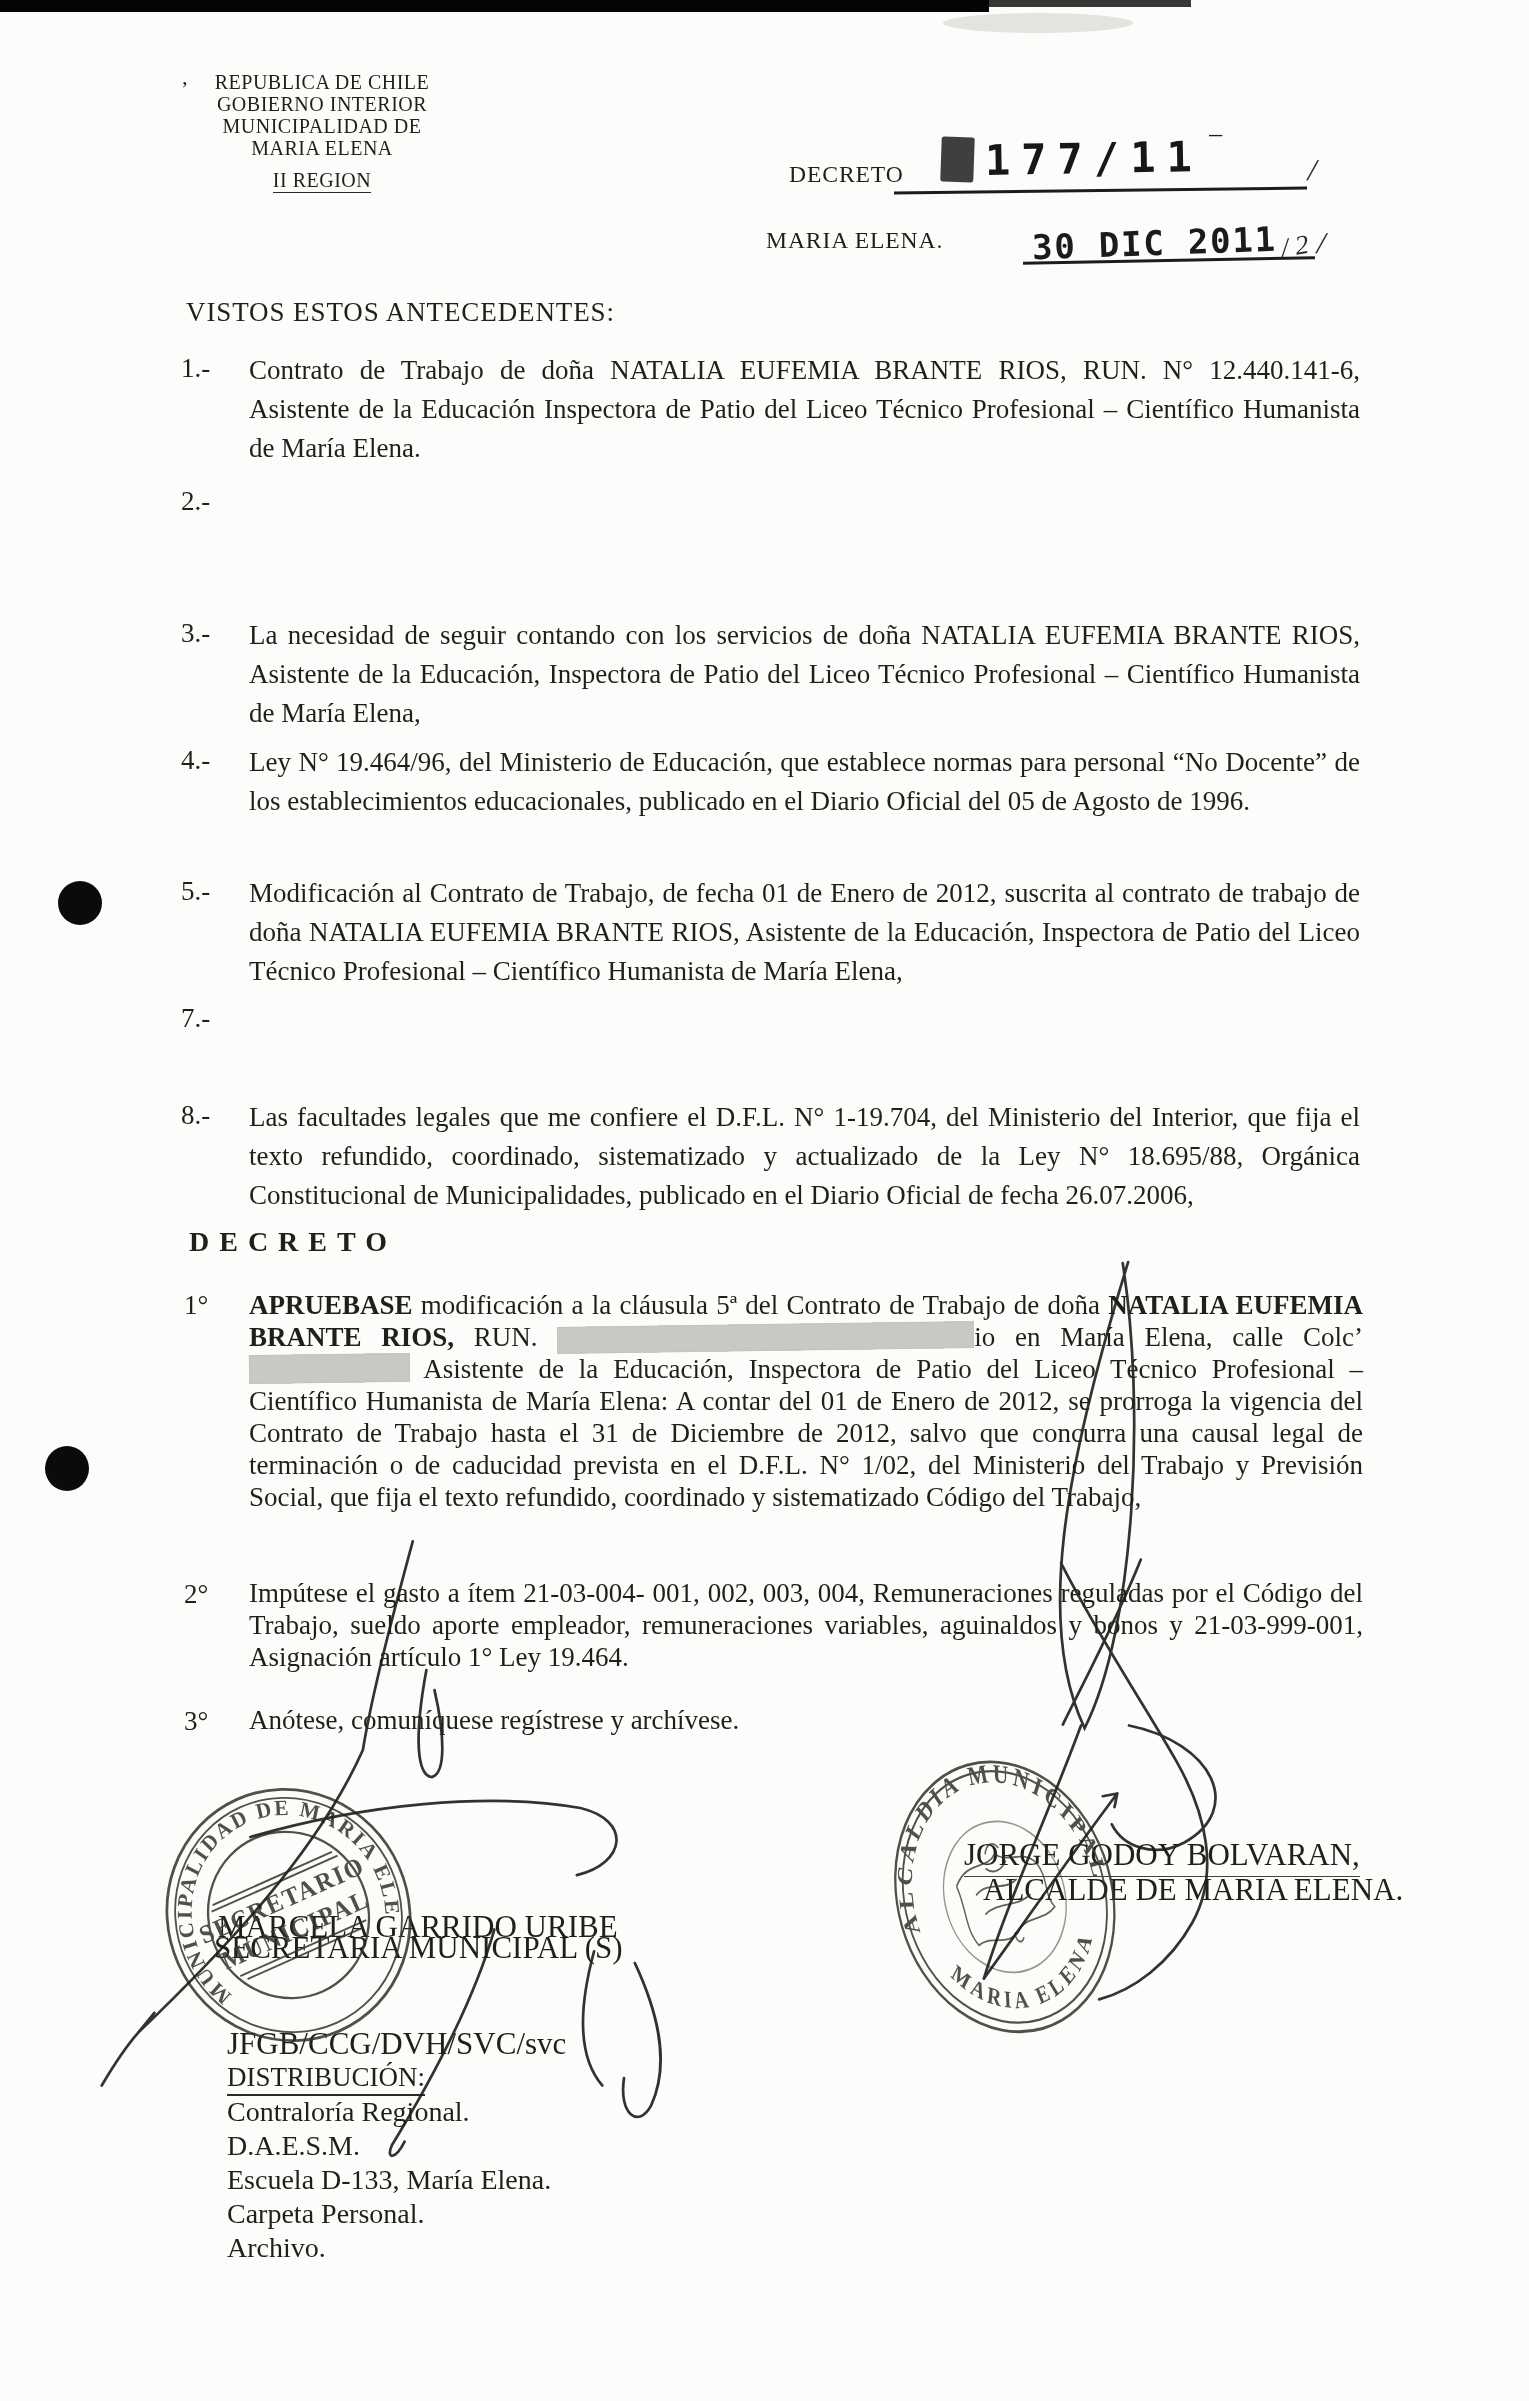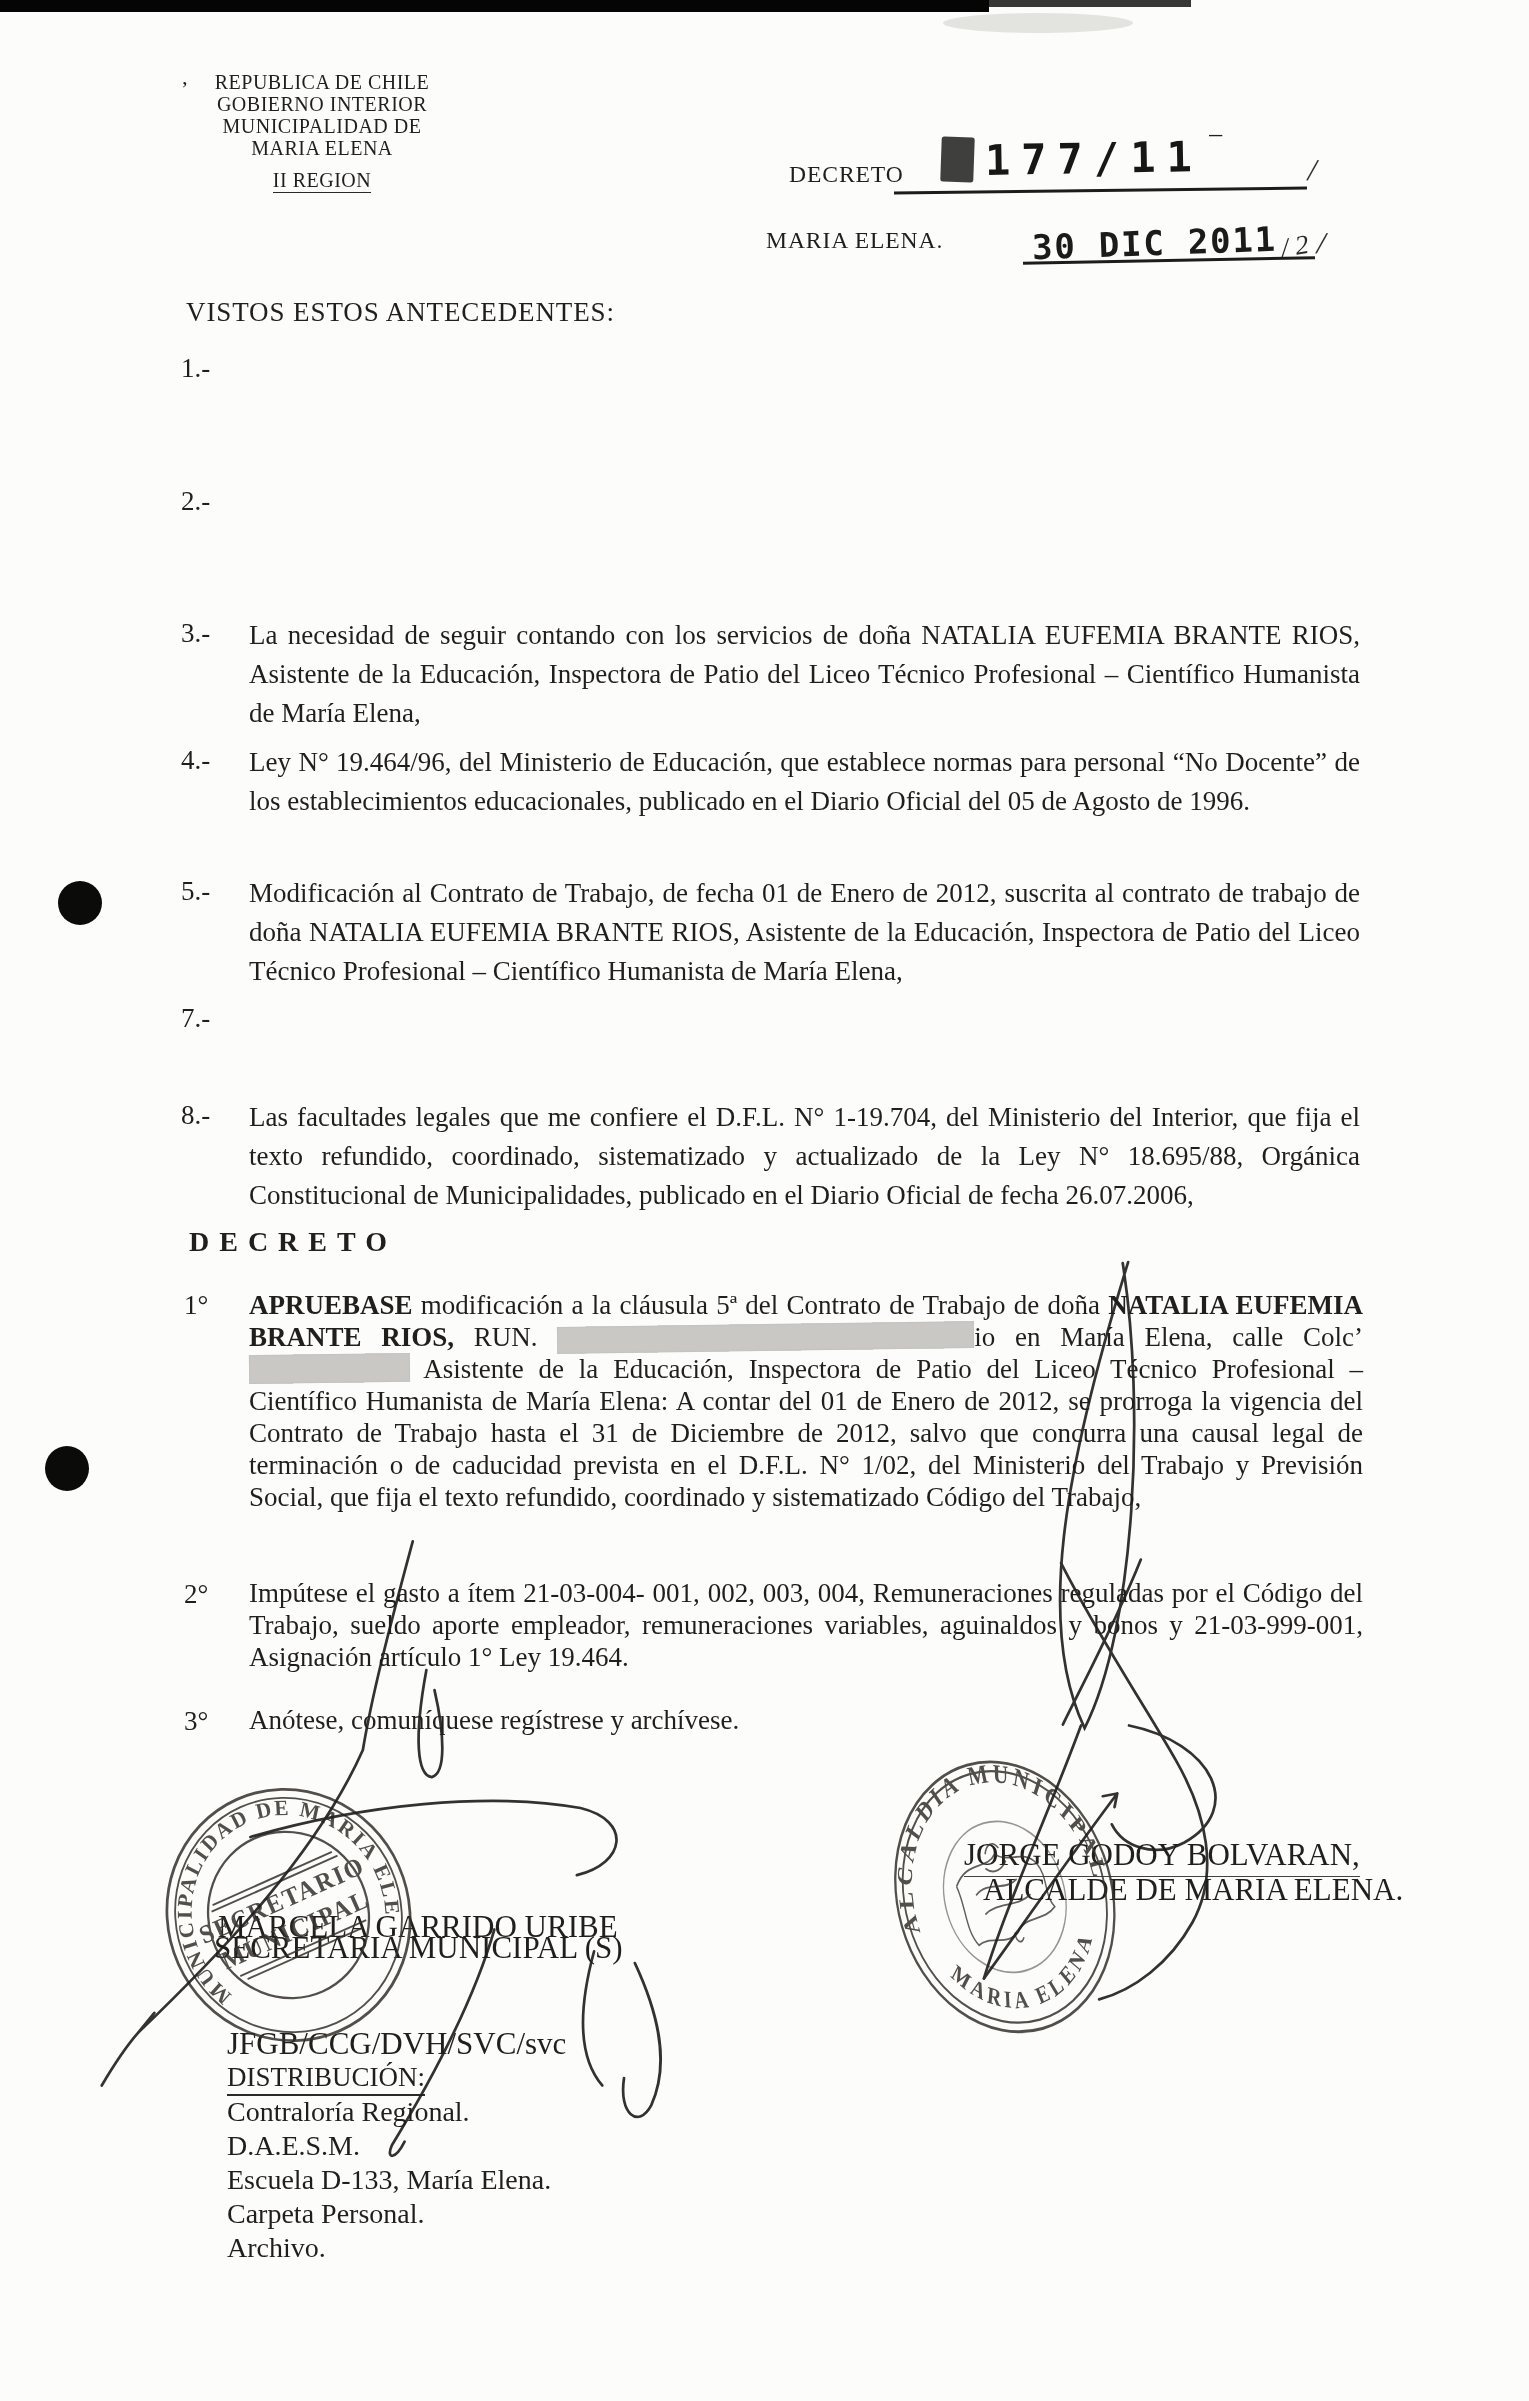--- a/index.html
+++ b/index.html
@@ -65,20 +65,21 @@
   <div class="abs" style="left:1032px;top:223px;white-space:nowrap;">
     <span class="stamp-date">30 DIC 2011</span>
     <span class="hand">/ 2</span>
   </div>
   <div class="abs stampline" style="left:1023px;top:259px;width:292px;transform:rotate(-1.1deg);"></div>
   <span class="abs slashmark" style="left:1317px;top:225px;">/</span>
 
   <div class="abs body30" style="left:186px;top:297px;letter-spacing:0.9px;">VISTOS ESTOS ANTECEDENTES:</div>
 
   <span class="abs numcol" style="left:181px;top:353px;">1.-</span>
+  <div class="abs body30 just v-item" style="left:249px;top:351px;">Contrato de Trabajo de doña NATALIA EUFEMIA BRANTE RIOS, RUN. N° 12.440.141-6, Asistente de la Educación Inspectora de Patio del Liceo Técnico Profesional – Científico Humanista de María Elena.</div>
 
   <span class="abs numcol" style="left:181px;top:486px;">2.-</span>
 
   <span class="abs numcol" style="left:181px;top:618px;">3.-</span>
   <div class="abs body30 just v-item" style="left:249px;top:616px;">La necesidad de seguir contando con los servicios de doña NATALIA EUFEMIA BRANTE RIOS, Asistente de la Educación, Inspectora de Patio del Liceo Técnico Profesional – Científico Humanista de María Elena,</div>
 
   <span class="abs numcol" style="left:181px;top:745px;">4.-</span>
   <div class="abs body30 just v-item" style="left:249px;top:743px;">Ley N° 19.464/96, del Ministerio de Educación, que establece normas para personal “No Docente” de los establecimientos educacionales, publicado en el Diario Oficial del 05 de Agosto de 1996.</div>
 
   <span class="abs numcol" style="left:181px;top:876px;">5.-</span>

